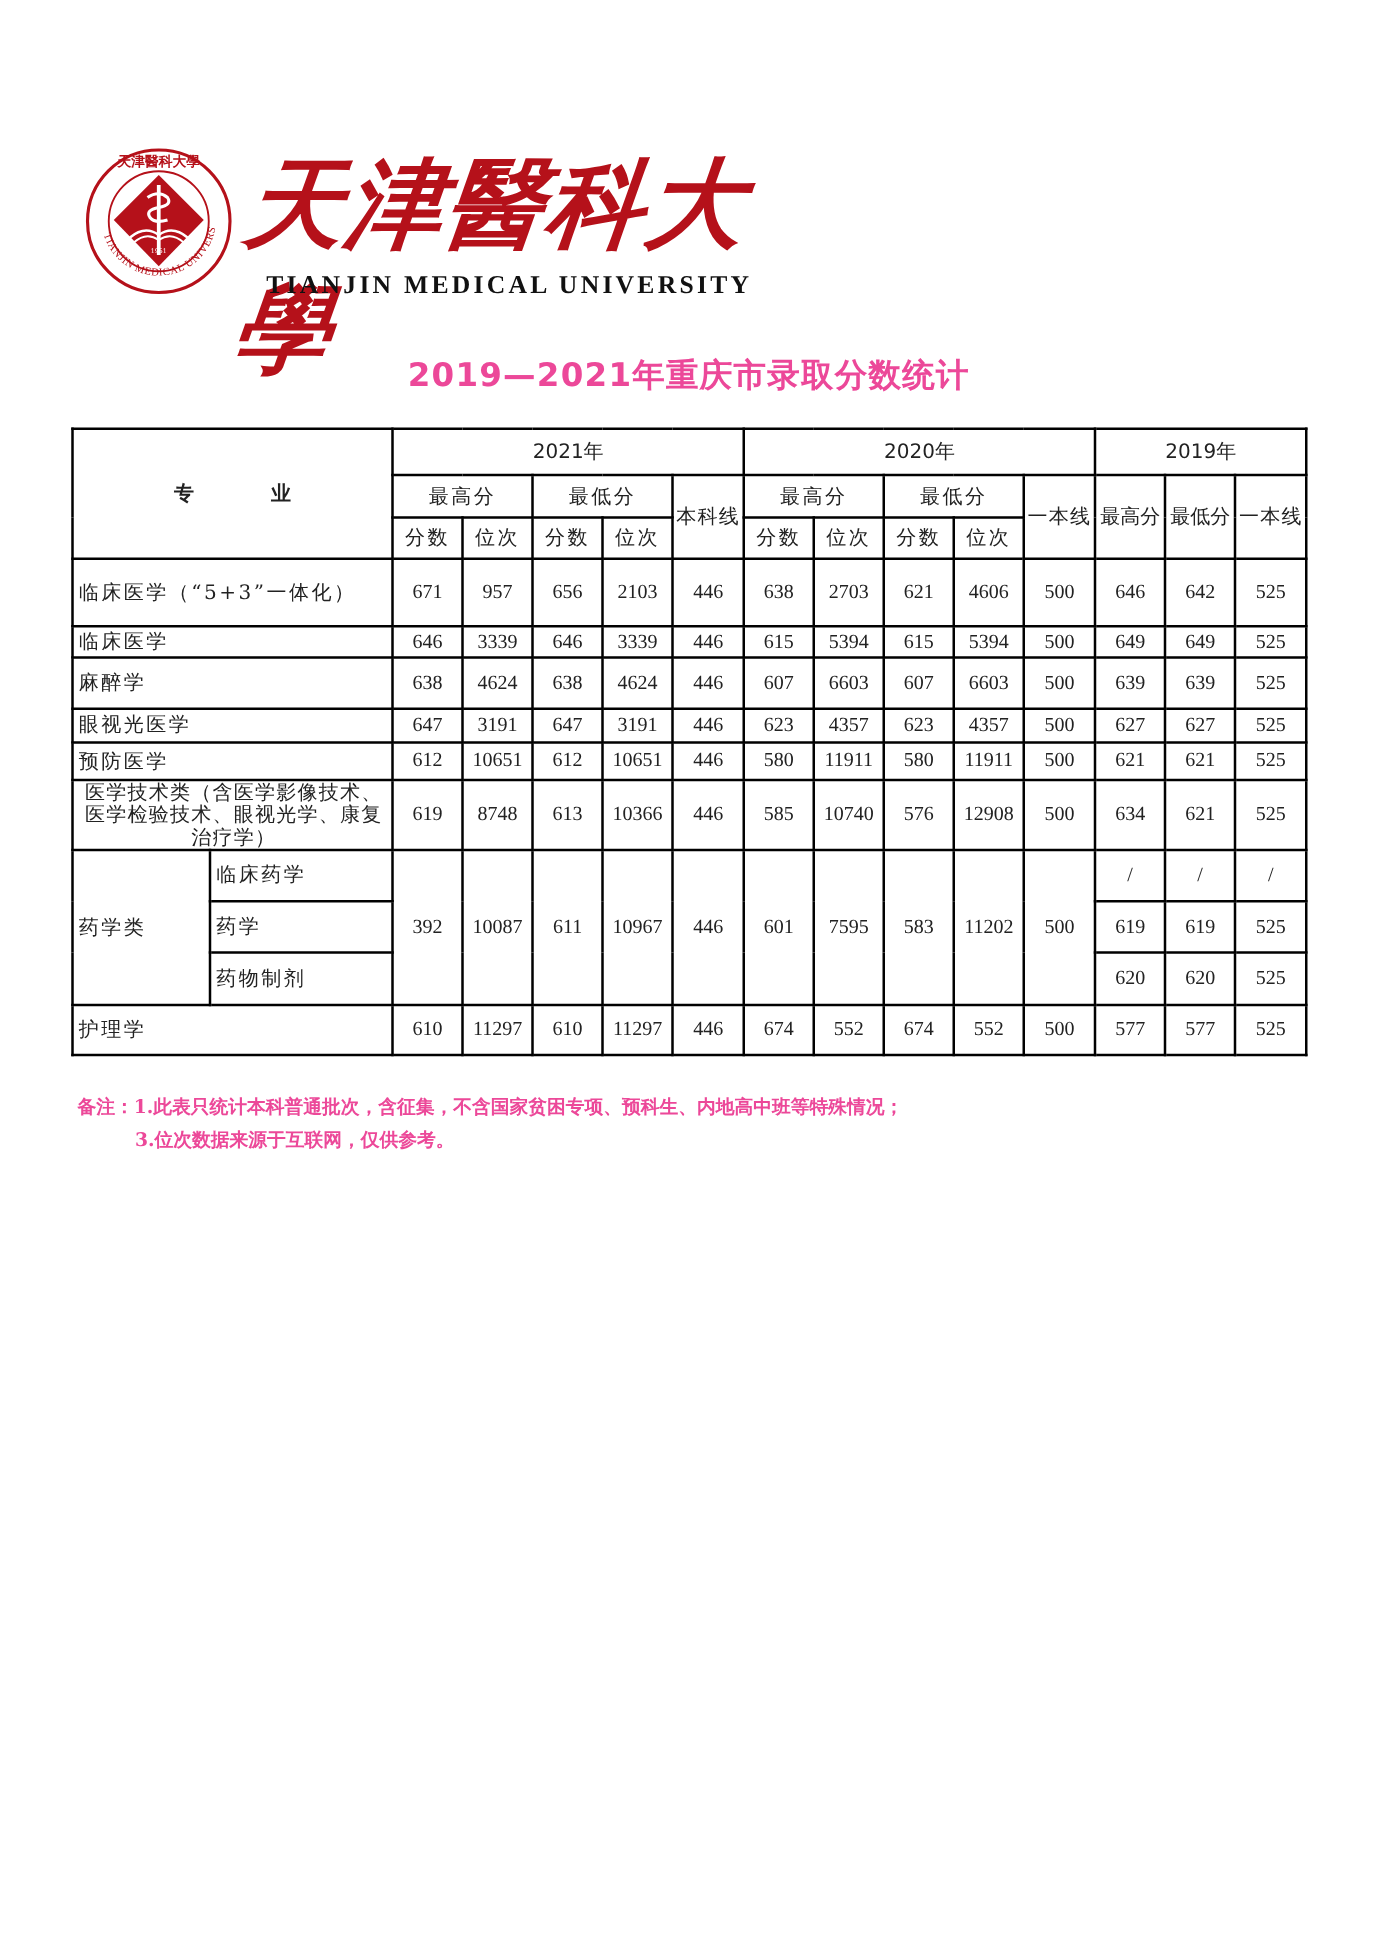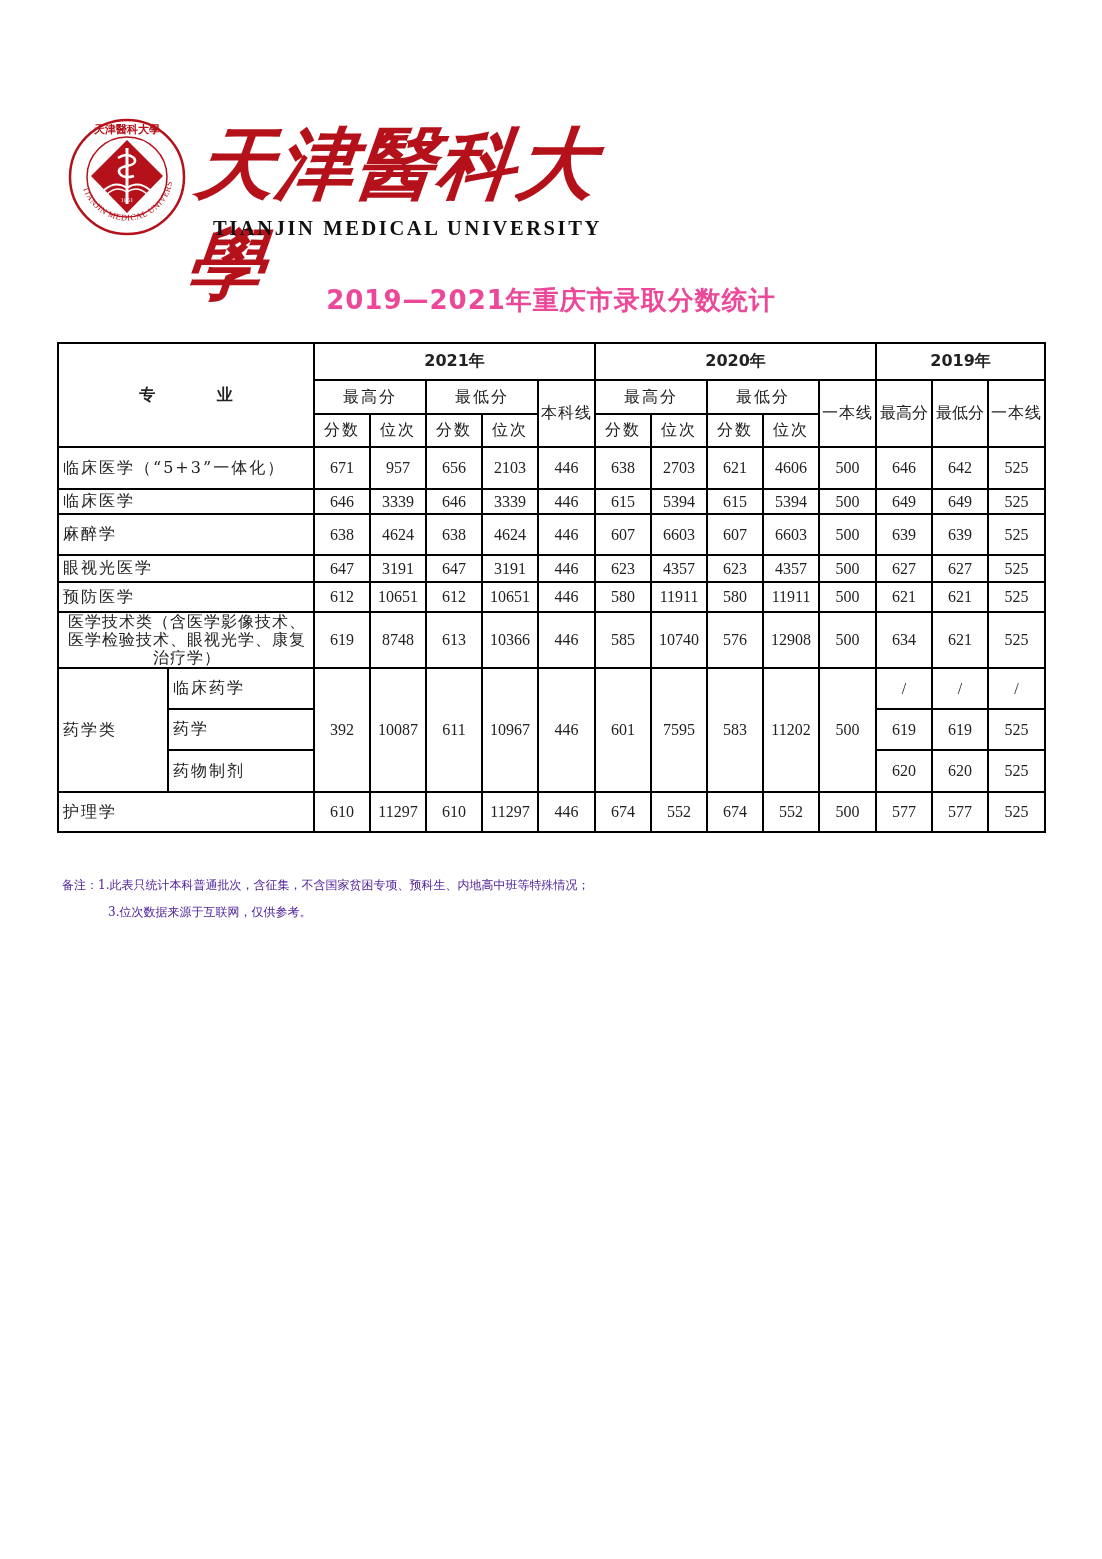--- a/index.html
+++ b/index.html
@@ -13,27 +13,27 @@
   .logo-en { position:absolute; left:213px; top:217px; width:400px;
              font-family:"Liberation Serif", serif; font-weight:bold; font-size:20.5px;
              letter-spacing:2.6px; color:#111; }
   .title { position:absolute; left:0; width:1102px; top:283px; text-align:center;
            font-family:"DejaVu Sans", sans-serif; font-weight:bold; font-size:26px;
            color:#ec4899; letter-spacing:1px; }
   table.grid { position:absolute; left:57px; top:342px; border-collapse:collapse;
                table-layout:fixed; width:987px; }
   table.grid td { border:2px solid #000; padding:0; text-align:center; vertical-align:middle;
                   font-size:16px; color:#222; overflow:hidden; }
-  .hdr-year { font-family:"DejaVu Sans", sans-serif; font-weight:bold; font-size:15px; }
+  .hdr-year { font-family:"DejaVu Sans", sans-serif; font-weight:normal; font-size:15px; }
   .hdr-sub { font-size:16px; letter-spacing:2px; color:#333; }
   .hdr-major { font-weight:bold; font-size:19px; letter-spacing:28px; padding-left:28px !important; font-family:"DejaVu Sans", sans-serif; }
   td.major { text-align:left !important; padding-left:4px !important; font-size:16px; letter-spacing:2px; }
   td.major-small { text-align:left; padding-left:2px !important; font-size:12.5px; line-height:18px; letter-spacing:1px; }
   td.num { font-family:"Liberation Serif", serif; font-size:17px; color:#222; }
-  .notes { position:absolute; left:62px; top:872px; font-size:12px; line-height:27px; color:#4c1d95; }
+  .notes { position:absolute; left:62px; top:872px; font-size:15px; line-height:27px; color:#ec4899;font-weight:bold; }
   .notes .indent { padding-left:46px; }
 </style>
 </head>
 <body>
 
 <div class="logo">
   <svg width="118" height="118" viewBox="0 0 118 118">
     <circle cx="59" cy="59" r="57" fill="#fff" stroke="#b5111a" stroke-width="2.5"></circle>
     <circle cx="59" cy="59" r="40" fill="#fff" stroke="#b5111a" stroke-width="1.5"></circle>
     <path d="M59 22 L95 58 L59 95 L23 58 Z" fill="#b5111a"></path>
@@ -94,21 +94,21 @@
     <td class="hdr-sub">分数</td>
     <td class="hdr-sub">位次</td>
     <td class="hdr-sub">分数</td>
     <td class="hdr-sub">位次</td>
     <td class="hdr-sub">分数</td>
     <td class="hdr-sub">位次</td>
     <td class="hdr-sub">分数</td>
     <td class="hdr-sub">位次</td>
   </tr>
 
-  <tr style="height:42px">
+  <tr style="height:54px">
     <td colspan="2" class="major">临床医学（“5+3”一体化）</td>
     <td class="num">671</td>
     <td class="num">957</td>
     <td class="num">656</td>
     <td class="num">2103</td>
     <td class="num">446</td>
     <td class="num">638</td>
     <td class="num">2703</td>
     <td class="num">621</td>
     <td class="num">4606</td>

